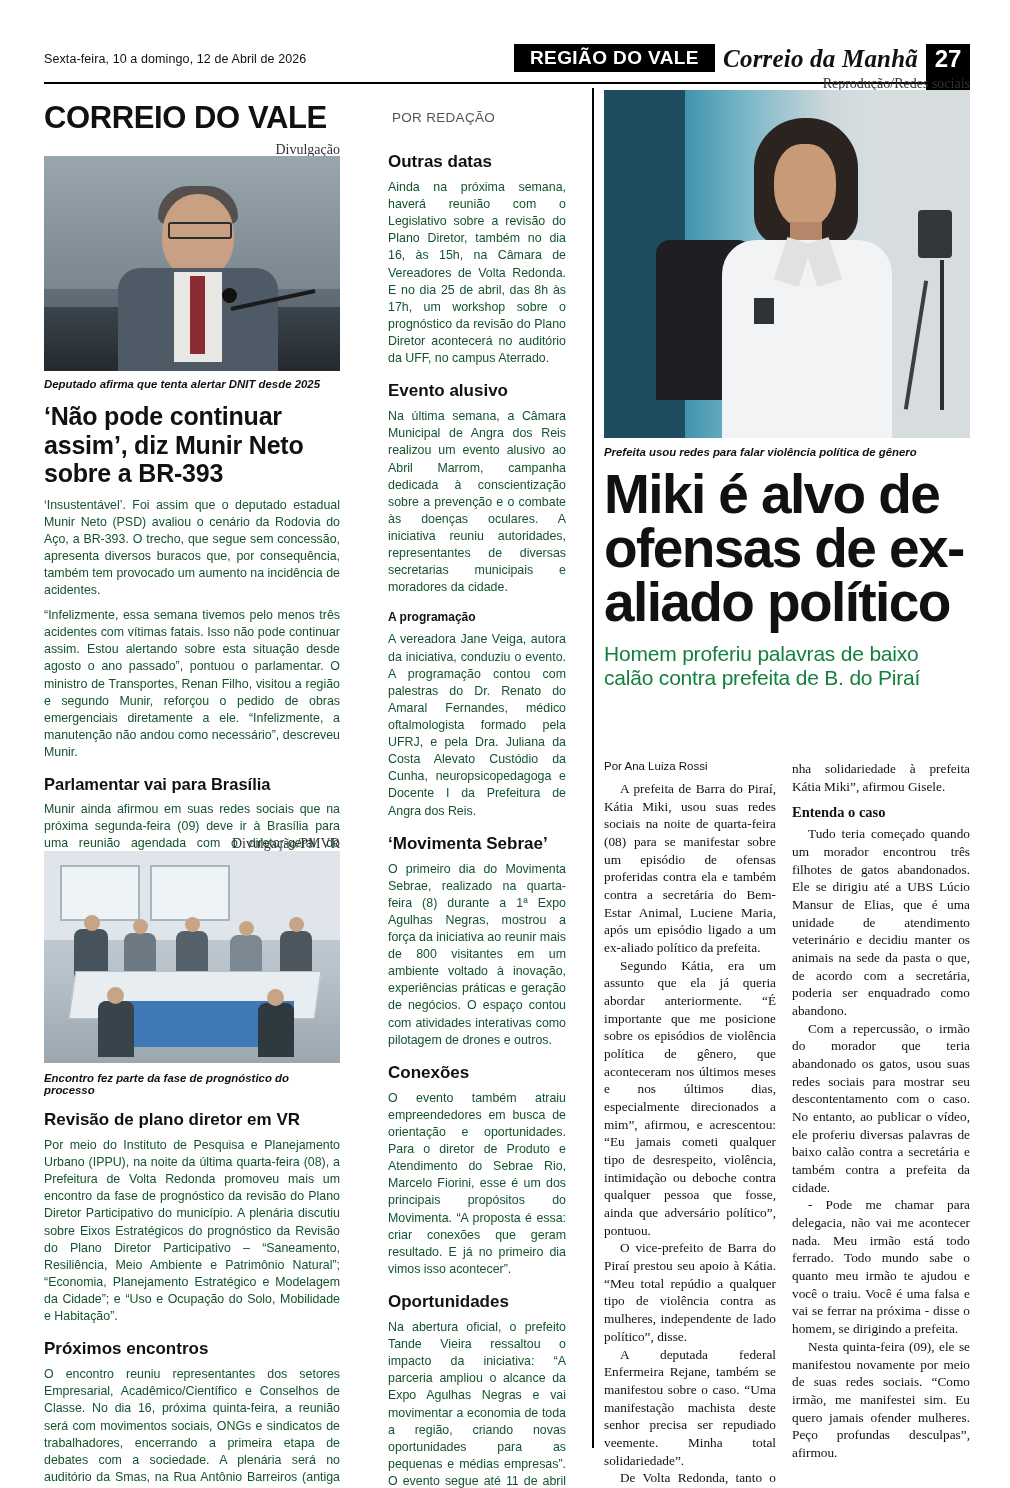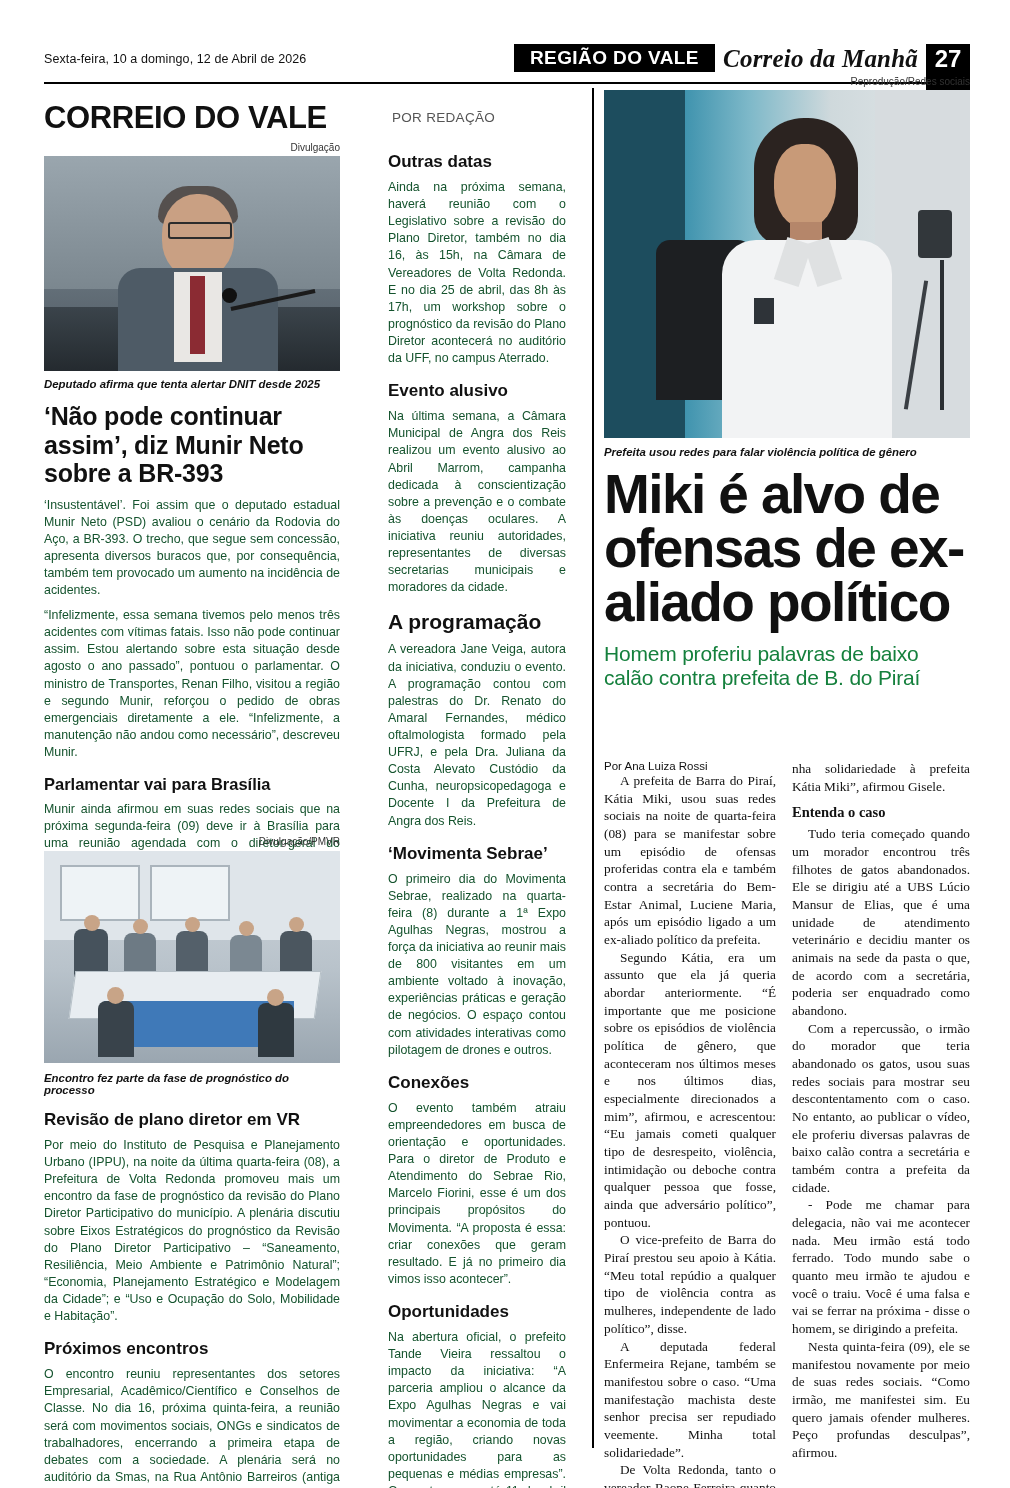--- a/index.html
+++ b/index.html
@@ -111,24 +111,25 @@
     color: #14532d;
   }
   .caption {
     font-size: 11.4px;
     font-style: italic;
     font-weight: bold;
     color: #111;
     margin: 4px 0 0 0;
   }
   .credit {
-    font-size: 10px;
+    font-size: 14px;
     color: #333;
     text-align: right;
     margin: 0 0 2px 0;
+    font-family: Liberation Serif, serif;
   }
 
   
   .corr-title {
     position: absolute;
     left: 44px;
     top: 100px;
     font-size: 31px;
     font-weight: bold;
     letter-spacing: -0.4px;
@@ -236,21 +237,21 @@
   .bigsub {
     font-size: 21px;
     line-height: 1.18;
     margin: 12px 0 0 0;
     color: #15803d;
     font-weight: normal;
     letter-spacing: -0.2px;
   }
   .byline {
     font-size: 11.5px;
-    margin: 14px 0 0 0;
+    margin: 14px 0 8px 0;
     color: #111;
   }
   p.serif {
     font-family: "Liberation Serif", serif;
     font-size: 13.3px;
     line-height: 1.33;
     margin: 0;
     text-align: justify;
     text-indent: 16px;
     color: #111;
@@ -345,21 +346,21 @@
     <p class="body">Por meio do Instituto de Pesquisa e Planejamento Urbano (IPPU), na noite da última quarta-feira (08), a Prefeitura de Volta Redonda promoveu mais um encontro da fase de prognóstico da revisão do Plano Diretor Participativo do município. A plenária discutiu sobre Eixos Estratégicos do prognóstico da Revisão do Plano Diretor Participativo – “Saneamento, Resiliência, Meio Ambiente e Patrimônio Natural”; “Economia, Planejamento Estratégico e Modelagem da Cidade”; e “Uso e Ocupação do Solo, Mobilidade e Habitação”.</p>
     <h3 class="subhead" style="font-size:17px;">Próximos encontros</h3>
     <p class="body">O encontro reuniu representantes dos setores Empresarial, Acadêmico/Científico e Conselhos de Classe. No dia 16, próxima quinta-feira, a reunião será com movimentos sociais, ONGs e sindicatos de trabalhadores, encerrando a primeira etapa de debates com a sociedade. A plenária será no auditório da Smas, na Rua Antônio Barreiros (antiga Rua 558), n° 29, Nossa Senhora das Graças, às 19h.</p>
   </div>
 
   <div class="col" style="left:388px; top:152px; width:178px;">
     <h3 class="subhead" style="margin-top:0; font-size:17px;">Outras datas</h3>
     <p class="body">Ainda na próxima semana, haverá reunião com o Legislativo sobre a revisão do Plano Diretor, também no dia 16, às 15h, na Câmara de Vereadores de Volta Redonda. E no dia 25 de abril, das 8h às 17h, um workshop sobre o prognóstico da revisão do Plano Diretor acontecerá no auditório da UFF, no campus Aterrado.</p>
     <h3 class="subhead" style="font-size:17px;">Evento alusivo</h3>
     <p class="body">Na última semana, a Câmara Municipal de Angra dos Reis realizou um evento alusivo ao Abril Marrom, campanha dedicada à conscientização sobre a prevenção e o combate às doenças oculares. A iniciativa reuniu autoridades, representantes de diversas secretarias municipais e moradores da cidade.</p>
-    <h3 class="subhead" style="font-size:21px;">A programação</h3>
+    <h3 class="subhead" style="font-size:12px;">A programação</h3>
     <p class="body">A vereadora Jane Veiga, autora da iniciativa, conduziu o evento. A programação contou com palestras do Dr. Renato do Amaral Fernandes, médico oftalmologista formado pela UFRJ, e pela Dra. Juliana da Costa Alevato Custódio da Cunha, neuropsicopedagoga e Docente I da Prefeitura de Angra dos Reis.</p>
     <h3 class="subhead" style="font-size:17px;">‘Movimenta Sebrae’</h3>
     <p class="body">O primeiro dia do Movimenta Sebrae, realizado na quarta-feira (8) durante a 1ª Expo Agulhas Negras, mostrou a força da iniciativa ao reunir mais de 800 visitantes em um ambiente voltado à inovação, experiências práticas e geração de negócios. O espaço contou com atividades interativas como pilotagem de drones e outros.</p>
     <h3 class="subhead" style="font-size:17px;">Conexões</h3>
     <p class="body">O evento também atraiu empreendedores em busca de orientação e oportunidades. Para o diretor de Produto e Atendimento do Sebrae Rio, Marcelo Fiorini, esse é um dos principais propósitos do Movimenta. “A proposta é essa: criar conexões que geram resultado. E já no primeiro dia vimos isso acontecer”.</p>
     <h3 class="subhead" style="font-size:17px;">Oportunidades</h3>
     <p class="body">Na abertura oficial, o prefeito Tande Vieira ressaltou o impacto da iniciativa: “A parceria ampliou o alcance da Expo Agulhas Negras e vai movimentar a economia de toda a região, criando novas oportunidades para as pequenas e médias empresas”. O evento segue até 11 de abril no Expacicor, em Resende.</p>
   </div>
 
   <div class="col" style="left:604px; top:76px; width:366px;">

